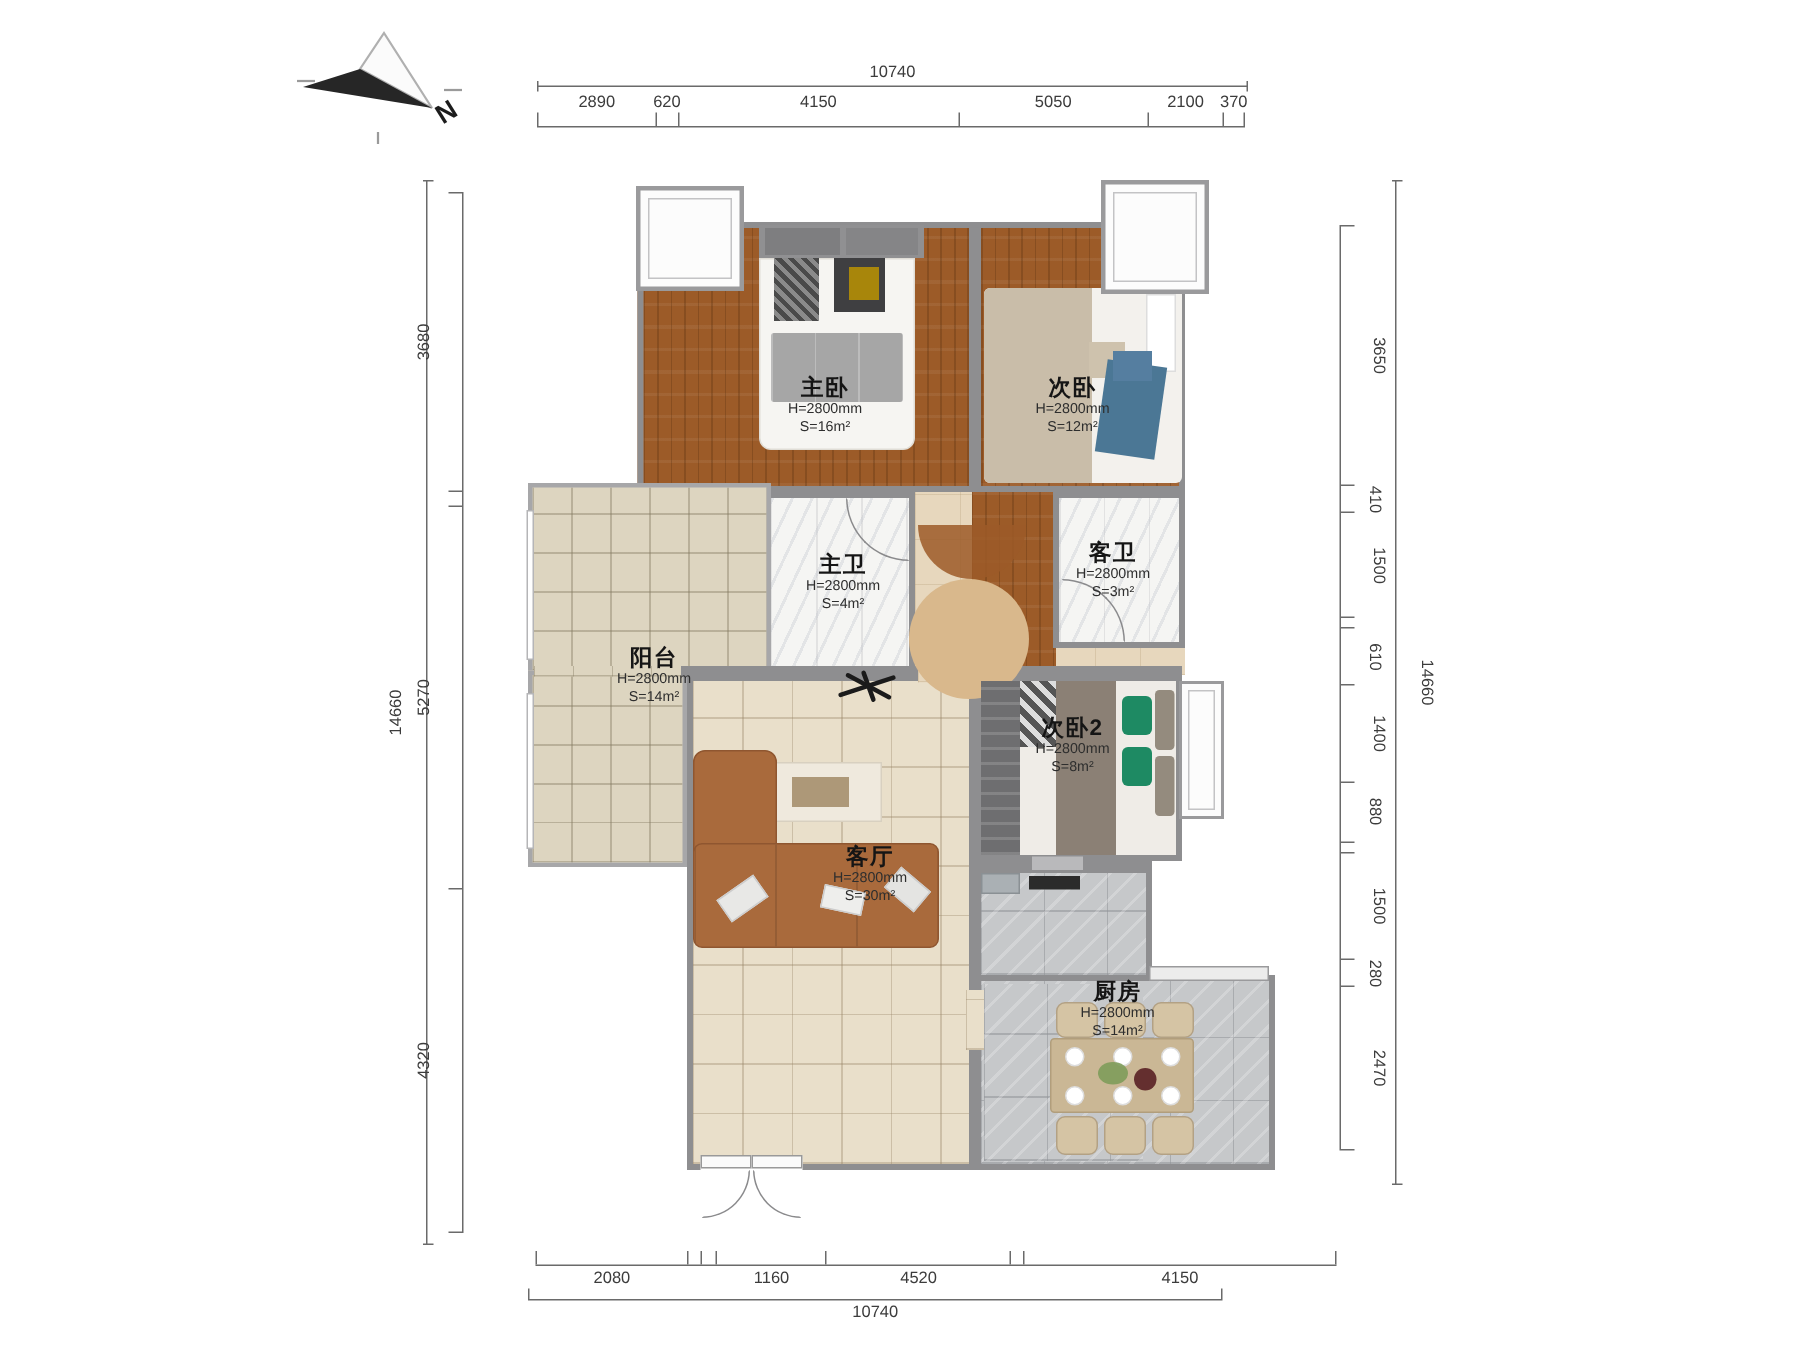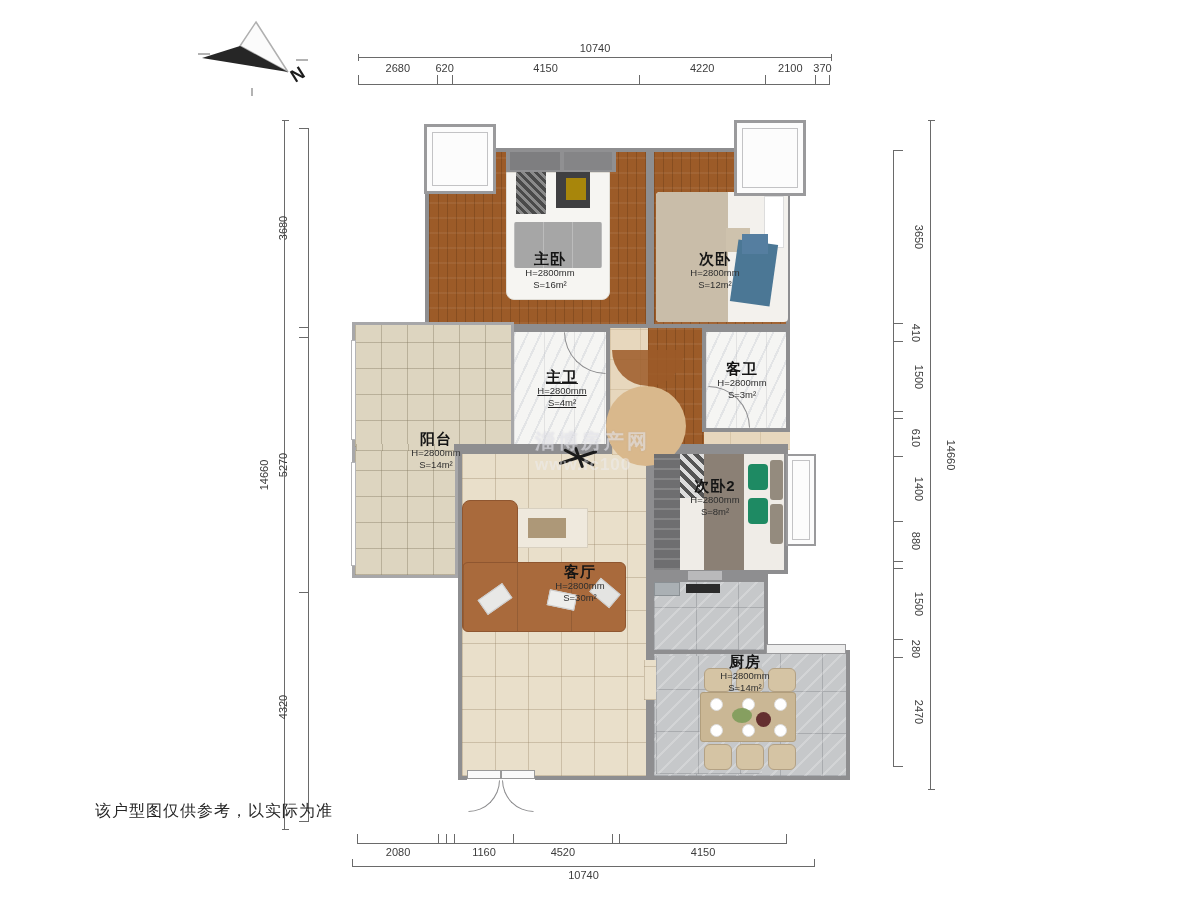--- a/index.html
+++ b/index.html
@@ -194,21 +194,21 @@
   <div class="room-label" style="left:495px;top:250px;">
     <div class="rname">主卧</div>
     <div class="rsub">H=2800mm</div>
     <div class="rsub">S=16m²</div>
   </div>
   <div class="room-label" style="left:660px;top:250px;">
     <div class="rname">次卧</div>
     <div class="rsub">H=2800mm</div>
     <div class="rsub">S=12m²</div>
   </div>
-  <div class="room-label" style="left:507px;top:368px;text-decoration:underline;">
+  <div class="room-label" style="left:507px;top:368px;">
     <div class="rname">主卫</div>
     <div class="rsub">H=2800mm</div>
     <div class="rsub">S=4m²</div>
   </div>
   <div class="room-label" style="left:687px;top:360px;">
     <div class="rname">客卫</div>
     <div class="rsub">H=2800mm</div>
     <div class="rsub">S=3m²</div>
   </div>
   <div class="room-label" style="left:381px;top:430px;">
@@ -225,63 +225,59 @@
     <div class="rname">客厅</div>
     <div class="rsub">H=2800mm</div>
     <div class="rsub">S=30m²</div>
   </div>
   <div class="room-label" style="left:690px;top:653px;">
     <div class="rname">厨房</div>
     <div class="rsub">H=2800mm</div>
     <div class="rsub">S=14m²</div>
   </div>
 
-  <div class="watermark">
-    <div class="wm1">淄博房产网</div>
-    <div class="wm2">www.fc100</div>
-  </div>
 
   <div style="position:absolute;left:196px;top:16px;z-index:8;">
     <svg width="118" height="84" viewBox="0 0 118 84">
       <line x1="2" y1="38" x2="14" y2="38" stroke="#9a9a9a" stroke-width="1.5"></line>
       <line x1="100" y1="44" x2="112" y2="44" stroke="#9a9a9a" stroke-width="1.5"></line>
       <line x1="56" y1="72" x2="56" y2="80" stroke="#9a9a9a" stroke-width="1.5"></line>
       <polygon points="60,6 92,56 44,30" fill="#fbfbfb" stroke="#b0b0b0" stroke-width="1.5"></polygon>
       <polygon points="6,42 92,56 44,30" fill="#262626"></polygon>
       <text id="compass-n" x="96" y="68" font-size="18" font-weight="bold" fill="#1c1c1c" transform="rotate(-32 96 62)">N</text>
     </svg>
   </div>
 
   <div class="dimline-h lab-above" style="left:358px;top:43px;width:474px;height:14px;">
     <span class="endt t-l"></span>
       <span class="endt t-r"></span>
     <span class="total">10740</span>
   </div>
   <div class="dim-h" id="dim-top" style="left:358px;top:75px;width:472px;">
       <div class="seg" style="flex-grow: 167;">
-        <span class="seglbl">2680</span>
+        <span class="seglbl">2890</span>
       </div>
       <div class="seg" style="flex-grow: 30;">
         <span class="seglbl">620</span>
       </div>
       <div class="seg" style="flex-grow: 400;">
         <span class="seglbl">4150</span>
       </div>
       <div class="seg" style="flex-grow: 269;">
-        <span class="seglbl">4220</span>
+        <span class="seglbl">5050</span>
       </div>
       <div class="seg" style="flex-grow: 106;">
         <span class="seglbl">2100</span>
       </div>
       <div class="seg" style="flex-grow: 28;">
         <span class="seglbl">370</span>
       </div>
     </div>
 
-  <div class="dim-h below" id="dim-bottom" style="left:357px;top:834px;width:430px;">
+  <div class="dim-h below" id="dim-bottom" style="left:357px;top:834px;width:534px;">
       <div class="seg" style="flex-grow: 190;">
         <span class="seglbl">2080</span>
       </div>
       <div class="seg" style="flex-grow: 16;"></div>
       <div class="seg" style="flex-grow: 17;"></div>
       <div class="seg" style="flex-grow: 137;">
         <span class="seglbl">1160</span>
       </div>
       <div class="seg" style="flex-grow: 232;">
         <span class="seglbl">4520</span>
@@ -345,15 +341,14 @@
       <div class="seg" style="flex-grow: 178;">
         <span class="seglbl">2470</span>
       </div>
     </div>
   <div class="dimline-v lab-right" style="left:930px;top:120px;height:670px;">
     <span class="endt t-t"></span>
       <span class="endt t-b"></span>
     <span class="total">14660</span>
   </div>
 
-  <div class="disclaimer">该户型图仅供参考，以实际为准</div>
 
 </div>
 
 </body></html>

